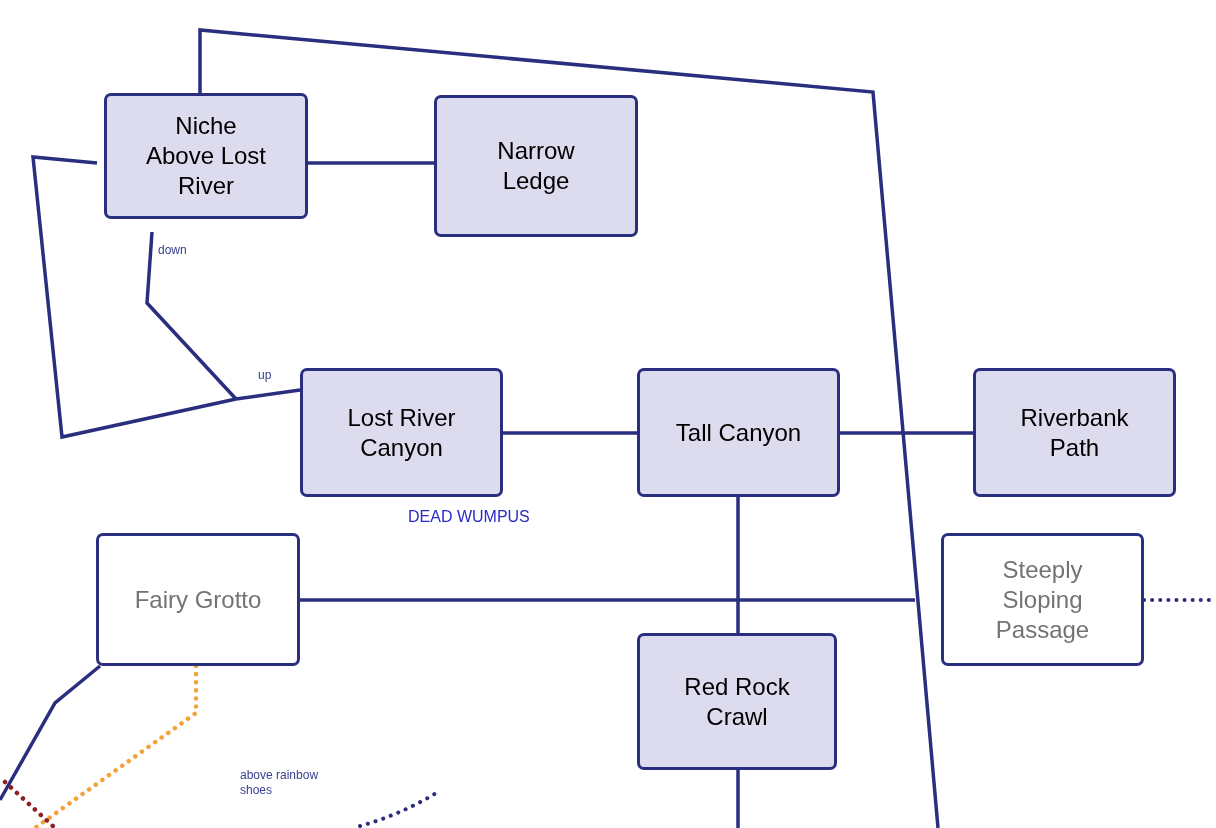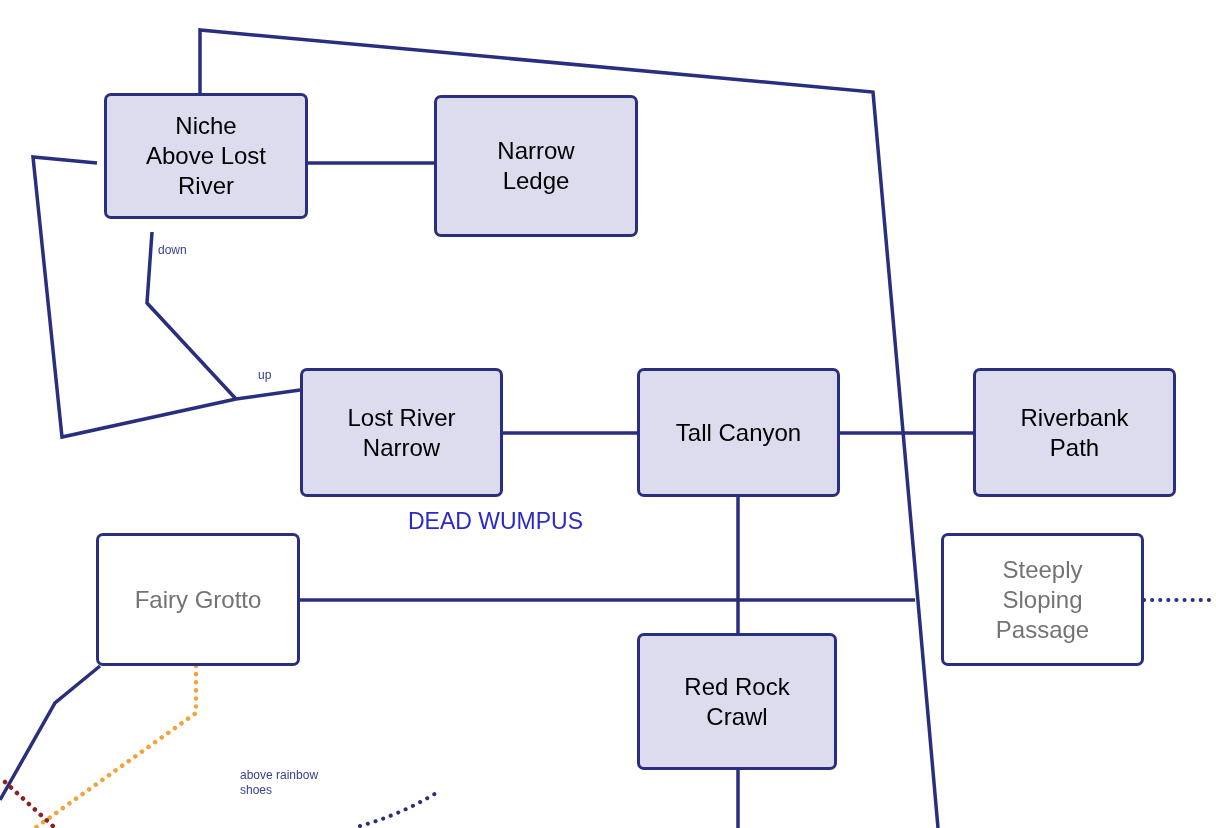--- a/index.html
+++ b/index.html
@@ -22,21 +22,21 @@
     font-size:24px;line-height:1.25;color:#000000;
     white-space:pre-line;
   }
   .room--white{background:#ffffff;color:#737373;}
   .edge-label{
     position:absolute;
     color:#38408f;
     font-size:12px;line-height:1.25;
     white-space:pre-line;
   }
-  .edge-label--blue{color:#2a2ac8;font-size:23px;}
+  .edge-label--blue{color:#2a2ac8;font-size:16px;}
   .edge-label--center{}
 </style>
 </head>
 <body>
 
 <div class="map">
 
   <svg class="wires" viewBox="0 0 1216 828" xmlns="http://www.w3.org/2000/svg">
 
     <path d="M200,93 L200,30 L873,92 L938,828" fill="none" stroke="#2a2e7e" stroke-width="3.5"></path>
@@ -71,21 +71,21 @@
   </svg>
 
   <div class="room" style="left:104px;top:93px;width:204px;height:126px">Niche
 Above Lost
 River</div>
 
   <div class="room" style="left:434px;top:95px;width:204px;height:142px">Narrow
 Ledge</div>
 
   <div class="room" style="left:300px;top:368px;width:203px;height:129px">Lost River
-Narrow</div>
+Canyon</div>
 
   <div class="room" style="left:637px;top:368px;width:203px;height:129px">Tall Canyon</div>
 
   <div class="room" style="left:973px;top:368px;width:203px;height:129px">Riverbank
 Path</div>
 
   <div class="room room--white" style="left:96px;top:533px;width:204px;height:133px">Fairy Grotto</div>
 
   <div class="room room--white" style="left:941px;top:533px;width:203px;height:133px">Steeply
 Sloping

